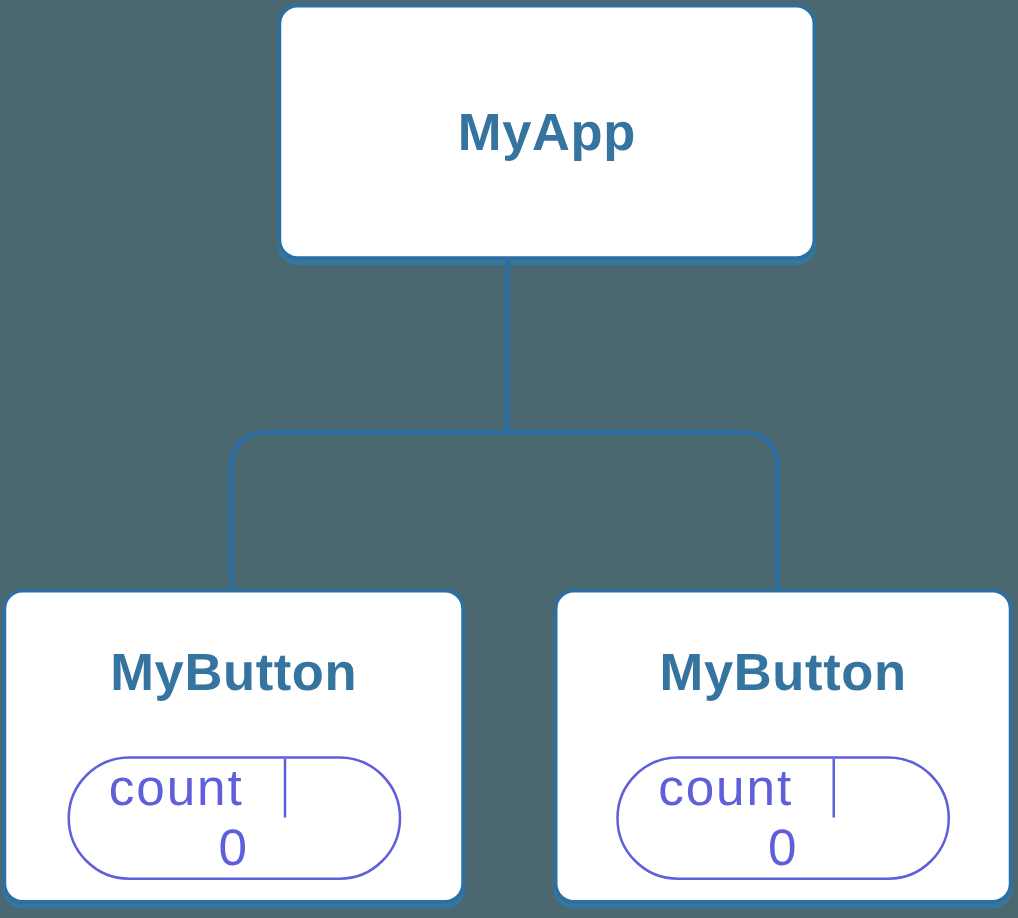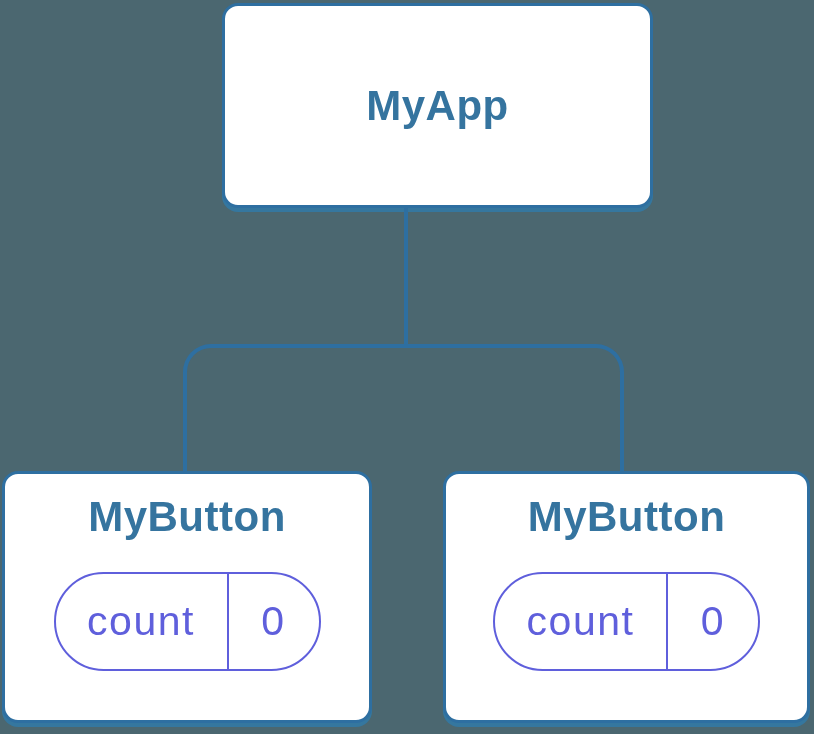--- a/index.html
+++ b/index.html
@@ -37,21 +37,22 @@
     align-items: center;
     justify-content: center;
   }
 
   .node-child {
     top: 471px;
     height: 252px;
     display: flex;
     flex-direction: column;
     align-items: center;
-    padding-top: 15px;
+    padding-top: 36px;
+    gap: 12px;
   }
   .node-child-left  { left: 2px;   width: 370px; }
   .node-child-right { left: 443px; width: 367px; }
 
   .node-title {
     color: var(--title);
     font-size: 42px;
     font-weight: 600;
     letter-spacing: 0.5px;
     line-height: 56px;
@@ -76,20 +77,21 @@
 
   .state-pill {
     margin-top: 27px;
     width: 267px; height: 99px;
     border: 2px solid var(--state);
     border-radius: 60px;
     display: flex;
     align-items: stretch;
     background: var(--node-bg);
     overflow: hidden;
+    flex-direction: column;
   }
 
   .state-pill .segment {
     display: flex;
     align-items: center;
     justify-content: center;
     color: var(--state);
     font-size: 41px;
     font-weight: 400;
     letter-spacing: 1.5px;

